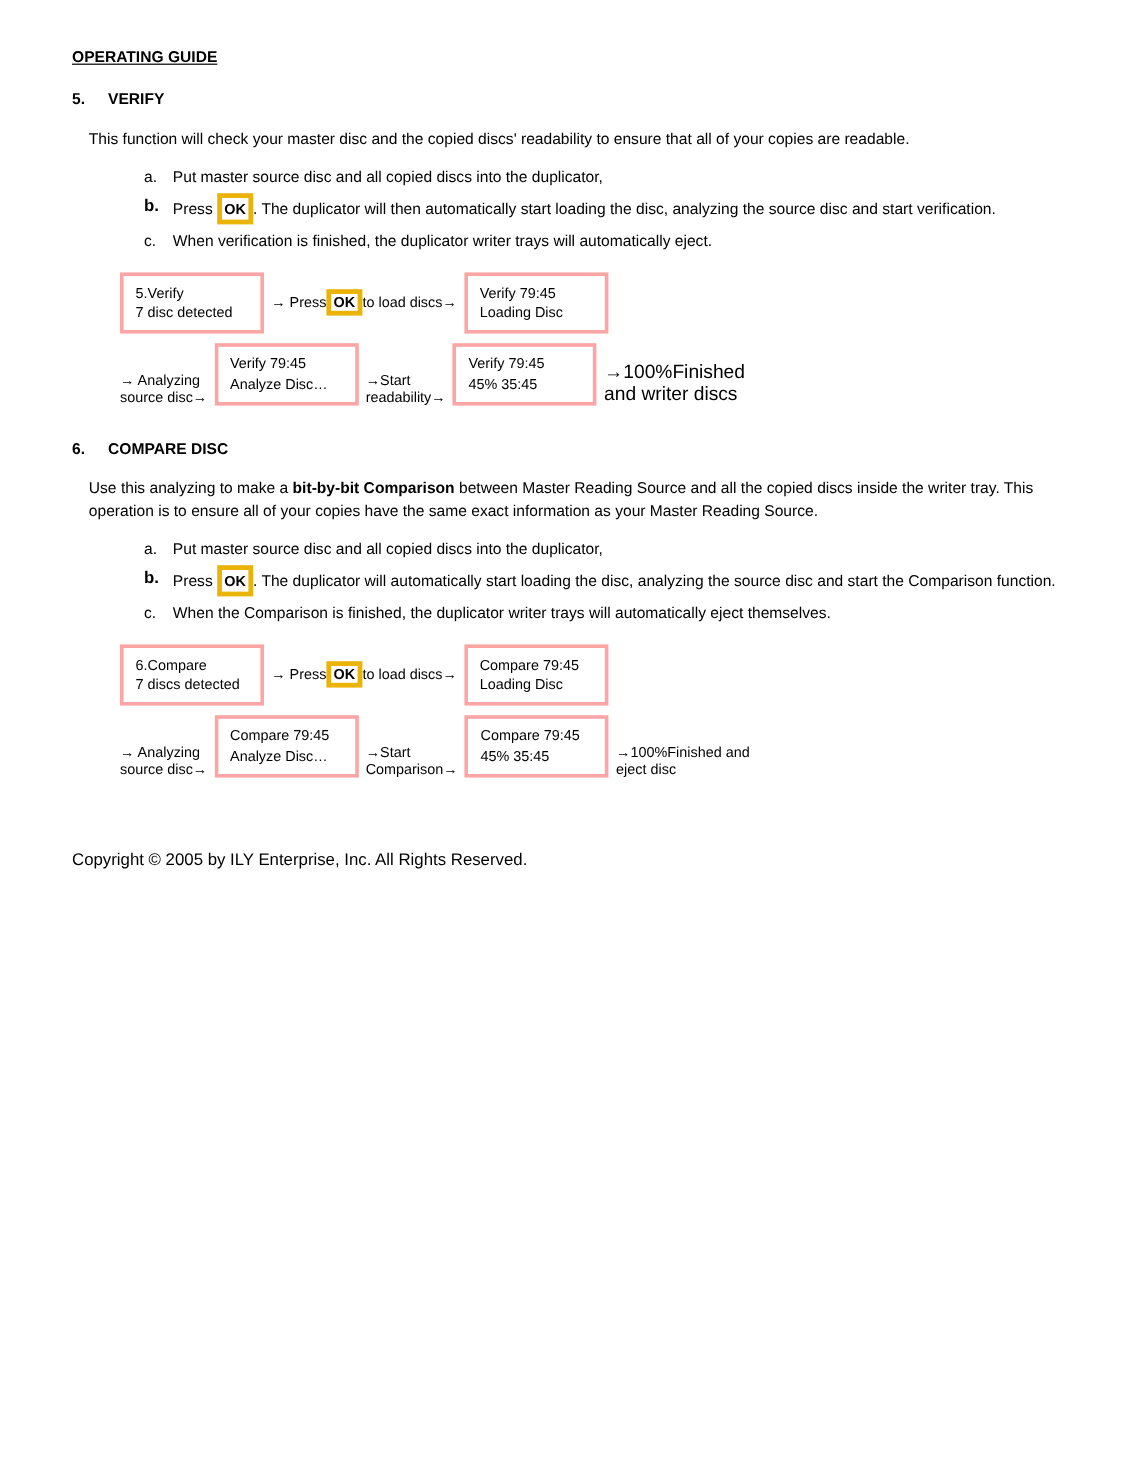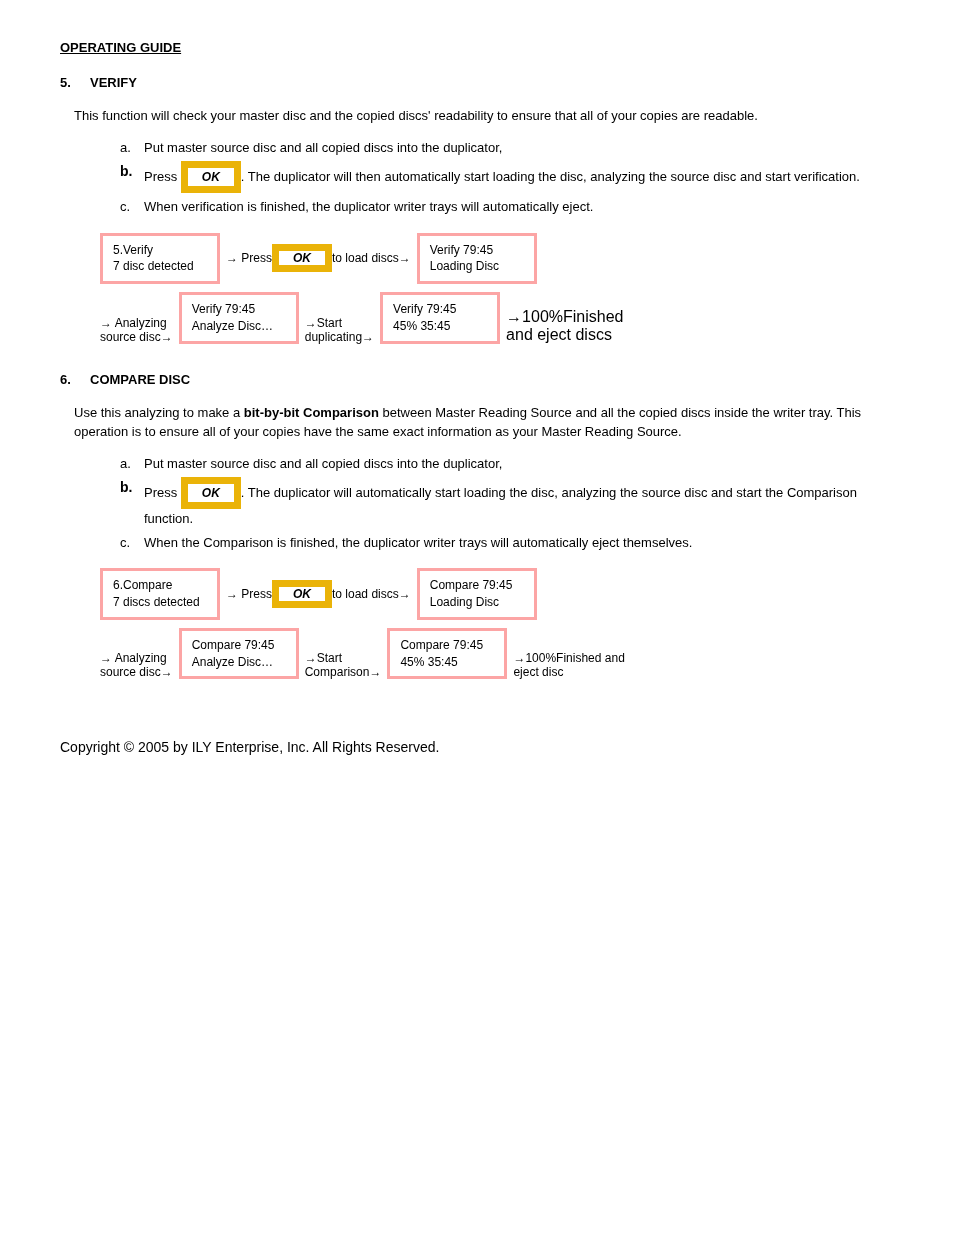--- a/index.html
+++ b/index.html
@@ -44,25 +44,24 @@
     .step-label-bold {
       font-weight: bold;
       font-size: 14px;
     }
     .step-text {
       flex: 1;
       line-height: 1.5;
     }
     .ok-box {
       display: inline-block;
-      border: 7px solid #eab308;
-      padding: 0 14px;
+      border: 4px solid #eab308;
+      padding: 0 2px;
       font-weight: bold;
       font-size: 12px;
-      font-style: italic;
     }
     .diagram-row {
       display: flex;
       align-items: center;
       margin-bottom: 8px;
       flex-wrap: nowrap;
     }
     .lcd-box {
       border: 3px solid #fca5a5;
       padding: 6px 10px;
@@ -166,29 +165,29 @@
       <div style="margin-right:6px; font-size:12px; white-space:nowrap;">
         <div>→ Analyzing</div>
         <div>source disc→</div>
       </div>
       <div class="lcd-box">
         <div>Verify   79:45</div>
         <div>Analyze Disc…</div>
       </div>
       <div style="margin: 0 6px; font-size:12px; white-space:nowrap;">
         <div>→Start</div>
-        <div>duplicating→</div>
+        <div>readability→</div>
       </div>
       <div class="lcd-box">
         <div>Verify    79:45</div>
         <div>45%    35:45</div>
       </div>
       <div style="margin-left:6px; font-size:16px; white-space:nowrap;">
         <div>→100%Finished</div>
-        <div>and eject discs</div>
+        <div>and writer discs</div>
       </div>
     </div>
   </div>
 </div>
 
 <div class="section-block">
   <div class="section-title-row">
     <span class="section-num">6.</span>
     <span class="section-title">COMPARE DISC</span>
   </div>

